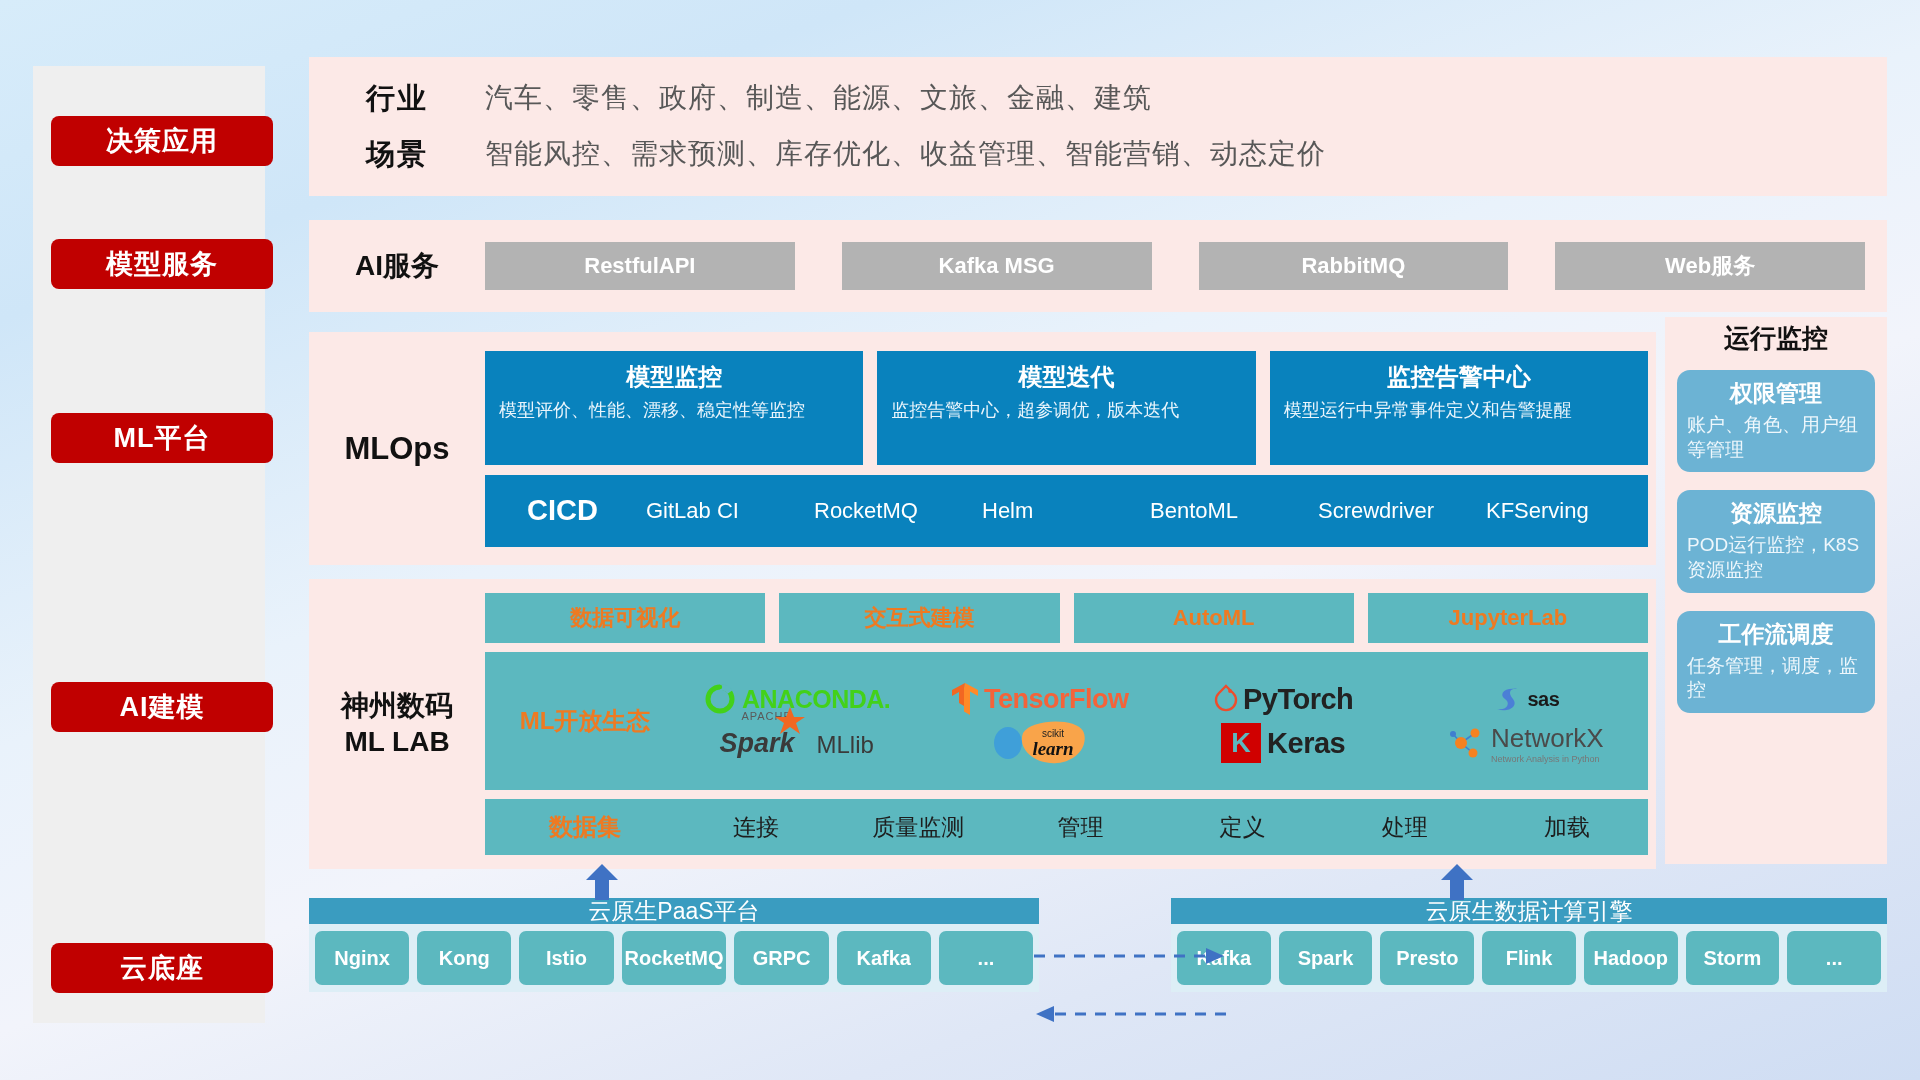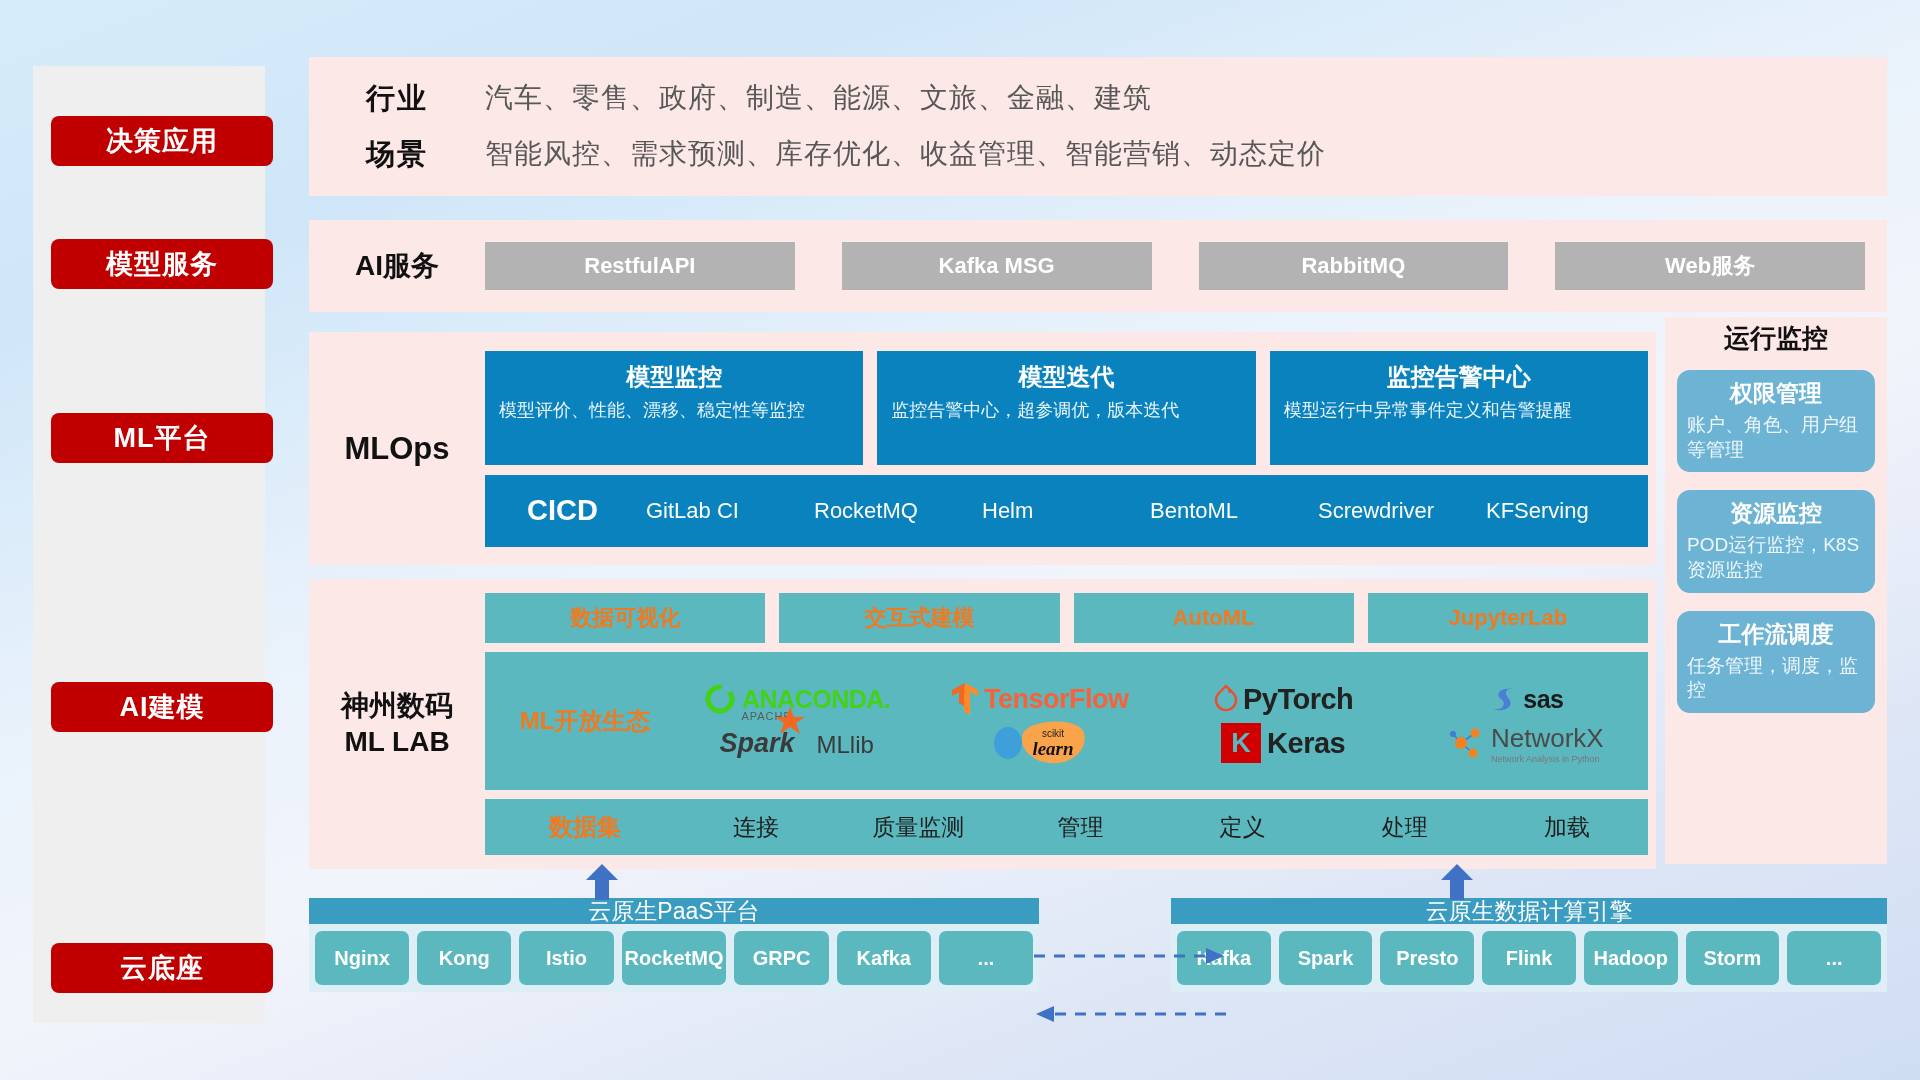--- a/index.html
+++ b/index.html
@@ -282,21 +282,21 @@
               <path d="M13 3 L20 10 A10 10 0 1 1 6 10 Z" fill="none" stroke="#ee4c2c" stroke-width="2.4"></path>
               <circle cx="17" cy="8" r="1.9" fill="#ee4c2c"></circle>
             </svg>
             <span class="logo-txt" style="color:#222;margin-left:4px;font-size:29px">PyTorch</span>
           </div>
 
           <div class="logo">
             <svg width="32" height="32" viewBox="0 0 32 32">
               <path d="M24 6 C10 4 6 12 12 16 C18 20 14 28 4 26 C14 30 26 24 20 16 C14 9 18 5 24 6 Z" fill="#4b7fd6"></path>
             </svg>
-            <span class="logo-txt" style="color:#1a1a1a;margin-left:2px;font-size:25px;font-weight:bold">sas</span>
+            <span class="logo-txt" style="color:#1a1a1a;margin-left:2px;font-size:20px;font-weight:bold">sas</span>
           </div>
 
           <div class="logo">
             <div style="position:relative;display:flex;align-items:flex-end">
               <span style="position:absolute;left:22px;top:-18px;font-size:11px;color:#5a5a5a;letter-spacing:1px">APACHE</span>
               <svg width="34" height="30" viewBox="0 0 34 30" style="position:absolute;left:54px;top:-22px">
                 <path d="M17 1 L21 11 L32 11 L23 17 L27 28 L17 21 L7 28 L11 17 L2 11 L13 11 Z" fill="#f26722"></path>
               </svg>
               <span style="font-size:27px;font-weight:bold;color:#3a3a3a;font-style:italic">Spark</span>
               <span style="font-size:24px;color:#3a3a3a;margin-left:22px">MLlib</span>

